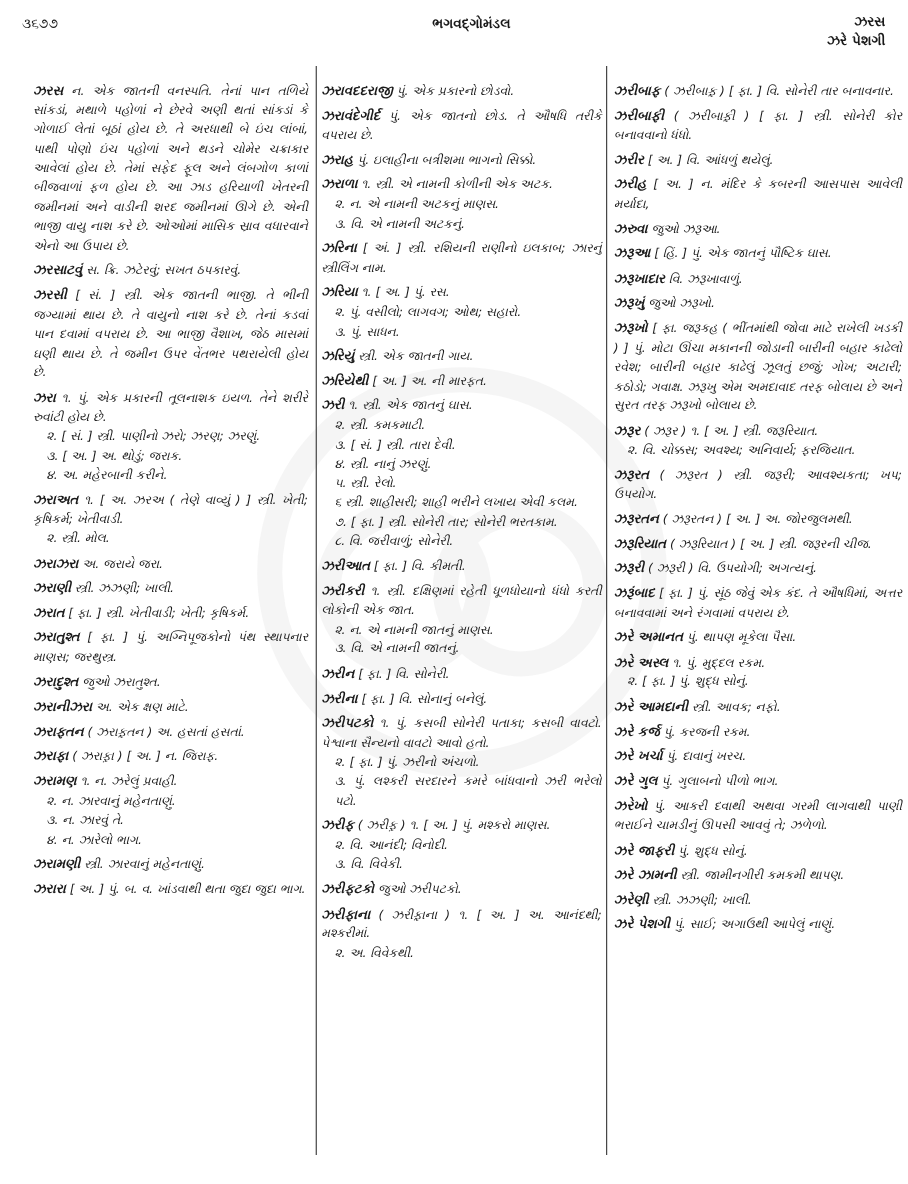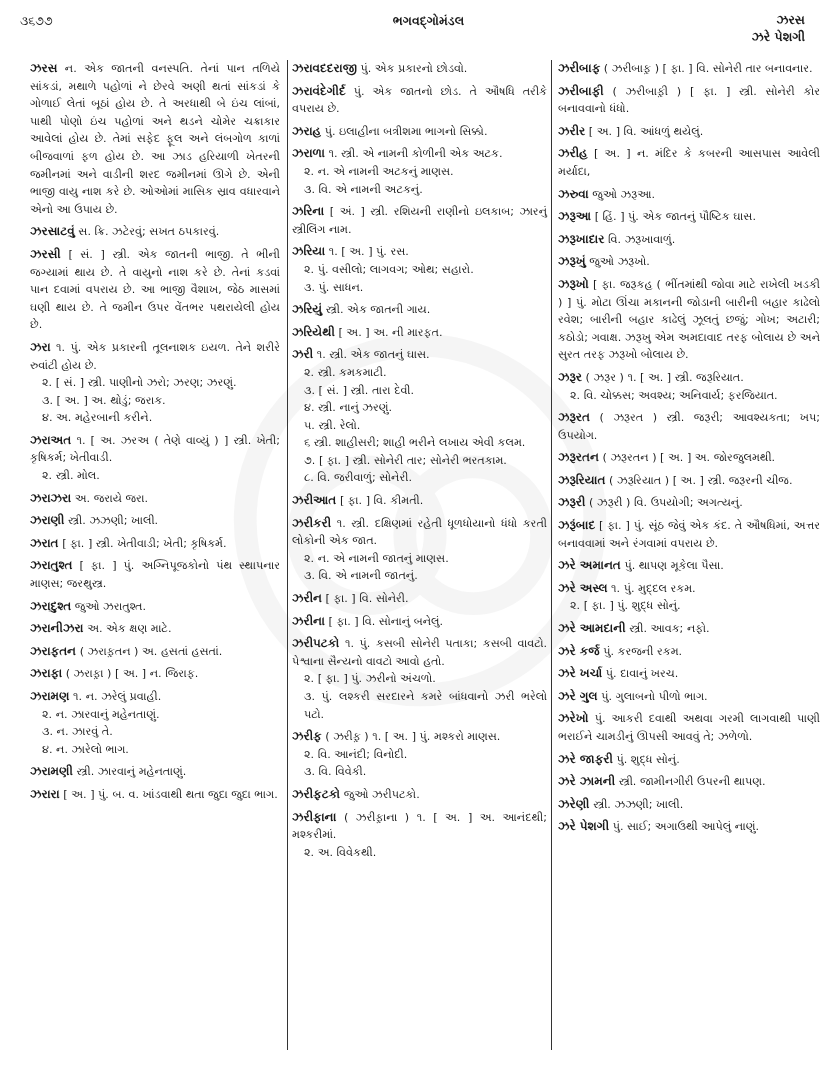--- a/index.html
+++ b/index.html
@@ -7,21 +7,21 @@
          font-family:"DejaVu Sans", sans-serif; color:#1a1a1a; }
   .watermark { position:absolute; left:230px; top:330px; width:380px; height:380px;
                pointer-events:none; opacity:0.08; }
   .header { position:absolute; left:0; top:0; width:825px; height:50px; }
   .page-num { position:absolute; left:20px; top:13px; font-size:12.5px; font-weight:normal; }
   .running-title { position:absolute; left:16px; width:825px; top:13px; text-align:center;
                    font-size:12.5px; font-weight:bold; }
   .guide { position:absolute; right:20px; top:11px; text-align:right; font-size:12.5px;
            font-weight:bold; line-height:17px; }
   .columns { position:absolute; left:30px; top:60px; width:785px; height:1000px; }
-  .col { position:absolute; top:0; height:1000px; }
+  .col { position:absolute; top:14px; height:1000px;font-style:italic; }
   .col1 { left:0; width:250px; }
   .col2 { left:262px; width:255px; }
   .col3 { left:528px; width:262px; }
   .rule { position:absolute; top:0; width:0; height:990px; border-left:1.4px solid #333; }
   .rule1 { left:257px; }
   .rule2 { left:521px; }
   .entry { font-size:11.2px; line-height:17.6px; margin-bottom:5px; text-align:justify; }
   .hw { font-weight:bold; font-size:12px; }
   .sense { padding-left:12px; }
 </style>
@@ -100,17 +100,17 @@
       <div class="entry"><span class="hw">ઝરૂરી</span> <span>( ઝરૂરી ) વિ. ઉપયોગી; અગત્યનું.</span></div>
       <div class="entry"><span class="hw">ઝરૂંબાદ</span> <span>[ ફા. ] પું. સૂંઠ જેવું એક કંદ. તે ઔષધિમાં, અત્તર બનાવવામાં અને રંગવામાં વપરાય છે.</span></div>
       <div class="entry"><span class="hw">ઝરે અમાનત</span> <span>પું. થાપણ મૂકેલા પૈસા.</span></div>
       <div class="entry"><span class="hw">ઝરે અસ્લ</span> <span>૧. પું. મુદ્દલ રકમ.</span><div class="sense">૨. [ ફા. ] પું. શુદ્ધ સોનું.</div></div>
       <div class="entry"><span class="hw">ઝરે આમદાની</span> <span>સ્ત્રી. આવક; નફો.</span></div>
       <div class="entry"><span class="hw">ઝરે કર્જ</span> <span>પું. કરજની રકમ.</span></div>
       <div class="entry"><span class="hw">ઝરે ખર્ચા</span> <span>પું. દાવાનું ખરચ.</span></div>
       <div class="entry"><span class="hw">ઝરે ગુલ</span> <span>પું. ગુલાબનો પીળો ભાગ.</span></div>
       <div class="entry"><span class="hw">ઝરેખો</span> <span>પું. આકરી દવાથી અથવા ગરમી લાગવાથી પાણી ભરાઈને ચામડીનું ઊપસી આવવું તે; ઝળેળો.</span></div>
       <div class="entry"><span class="hw">ઝરે જાફરી</span> <span>પું. શુદ્ધ સોનું.</span></div>
-      <div class="entry"><span class="hw">ઝરે ઝામની</span> <span>સ્ત્રી. જામીનગીરી ઉપરની થાપણ.</span></div>
+      <div class="entry"><span class="hw">ઝરે ઝામની</span> <span>સ્ત્રી. જામીનગીરી કમકમી થાપણ.</span></div>
       <div class="entry"><span class="hw">ઝરેણી</span> <span>સ્ત્રી. ઝઝણી; ખાલી.</span></div>
       <div class="entry"><span class="hw">ઝરે પેશગી</span> <span>પું. સાઈ; અગાઉથી આપેલું નાણું.</span></div>
     </div>
 </div>
 
 </body></html>

